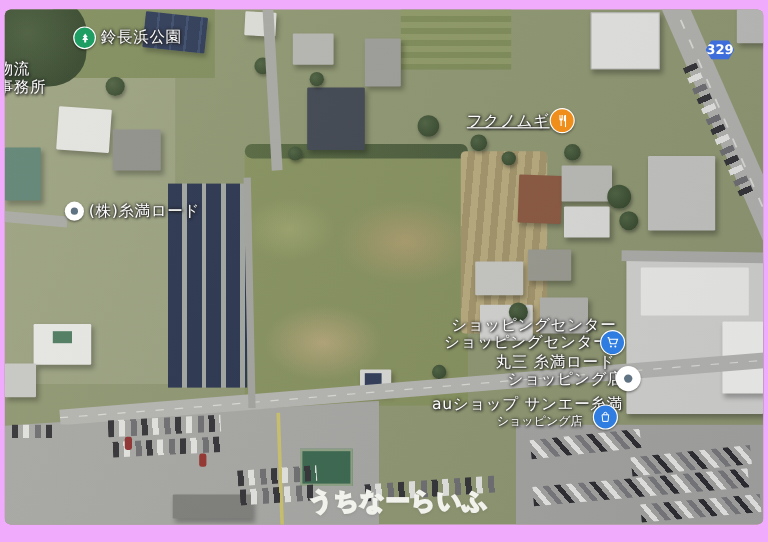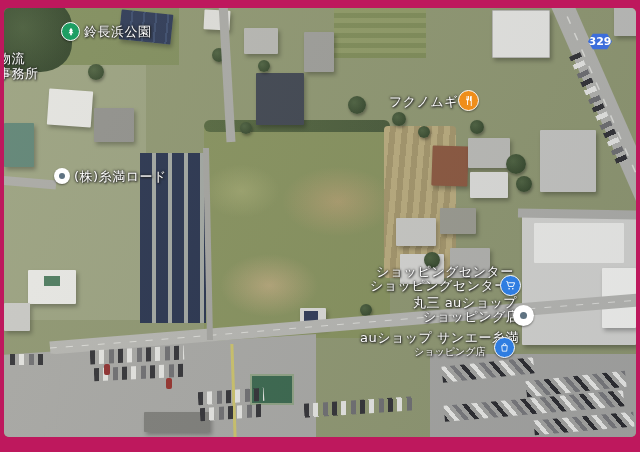--- a/index.html
+++ b/index.html
@@ -1,16 +1,16 @@
 <!DOCTYPE html>
 <html><head>
 <meta charset="utf-8">
 <style>
   html,body{margin:0;padding:0;background:#fff;}
-  .stage{position:relative;width:640px;height:452px;background:#be185d;overflow:hidden;
+  .stage{position:relative;width:640px;height:452px;background:#f0abfc;overflow:hidden;
          font-family:"DejaVu Sans","Liberation Sans",sans-serif;}
   .map{position:absolute;left:4px;top:8px;width:632px;height:429px;border-radius:5px;
        overflow:hidden;background:#8d9570;}
   .abs{position:absolute;}
   
   .tree{position:absolute;border-radius:50%;
         background:radial-gradient(circle at 35% 35%, #4d6140, #36482d 75%);
         box-shadow:1px 2px 3px rgba(0,0,0,.35);}
   .bld{position:absolute;box-shadow:2px 3px 4px rgba(0,0,0,.28);border-radius:1px;}
   .cars-h{background-image:repeating-linear-gradient(90deg,#323236 0 5px,rgba(0,0,0,0) 5px 9px,
@@ -152,50 +152,51 @@
     </div>
 
     <div class="abs" style="left:0;top:0;">
       <span class="generic-dot" style="left:50px;top:160px;width:16px;height:16px;"></span>
       <span class="maplabel" style="left:70px;top:162px;">(株)糸満ロード</span>
     </div>
 
     <span class="badge" style="left:581px;top:25px;">329</span>
 
     <div class="abs" style="left:0;top:0;">
-      <span class="maplabel" style="left:385px;top:87px;">フクノムギ</span>
+      <span class="maplabel" style="left:385px;top:87px;text-decoration:underline;">フクノムギ</span>
       <span class="poi-icon" style="left:454px;top:82px;width:19px;height:19px;background:#ef8e1b;">
         <svg width="11" height="11" viewBox="0 0 24 24">
             <path fill="#fff" d="M7 2v8c0 1.1.9 2 2 2v10h2V12c1.1 0 2-.9 2-2V2h-2v6h-1V2H9v6H8V2H7zm10 0c-1.1 0-2 2-2 4v7h2v11h2V2h-2z"></path>
           </svg>
       </span>
     </div>
 
     <div class="abs" style="left:0;top:0;">
       <span class="maplabel" style="left:372px;top:257px;">ショッピングセンター</span>
       <span class="maplabel" style="left:366px;top:271px;">ショッピングセンター</span>
       <span class="poi-icon" style="left:496px;top:267px;width:19px;height:19px;background:#2f7de1;">
         <svg width="11" height="11" viewBox="0 0 24 24">
           <path d="M3 3h2l3 11h10l3-8H7" stroke="#fff" stroke-width="2" fill="none"></path>
           <circle cx="9" cy="19" r="1.8" fill="#fff"></circle>
             <circle cx="17" cy="19" r="1.8" fill="#fff"></circle>
         </svg>
       </span>
     </div>
 
     <div class="abs" style="left:0;top:0;">
-      <span class="maplabel" style="left:409px;top:288px;">丸三 auショップ</span>
+      <span class="maplabel" style="left:409px;top:288px;">丸三 糸満ロード</span>
       <span class="maplabel" style="left:419px;top:302px;">ショッピング店</span>
       <span class="generic-dot" style="left:509px;top:297px;width:21px;height:21px;"></span>
     </div>
 
     <div class="abs" style="left:0;top:0;">
       <span class="maplabel" style="left:356px;top:323px;">auショップ サンエー糸満</span>
       <span class="maplabel small" style="left:410px;top:338px;">ショッピング店</span>
       <span class="poi-icon" style="left:490px;top:329px;width:19px;height:19px;background:#2f7de1;">
         <svg width="11" height="11" viewBox="0 0 24 24">
           <path d="M6 8h12l-1.2 12H7.2L6 8zm3 0V6.5a3 3 0 0 1 6 0V8" stroke="#fff" stroke-width="1.8" fill="none"></path>
         </svg>
       </span>
     </div>
 
+    <div class="watermark" style="left:248px;top:396px;width:160px;">うちなーらいふ</div>
   </div>
 </div>
 
 </body></html>

